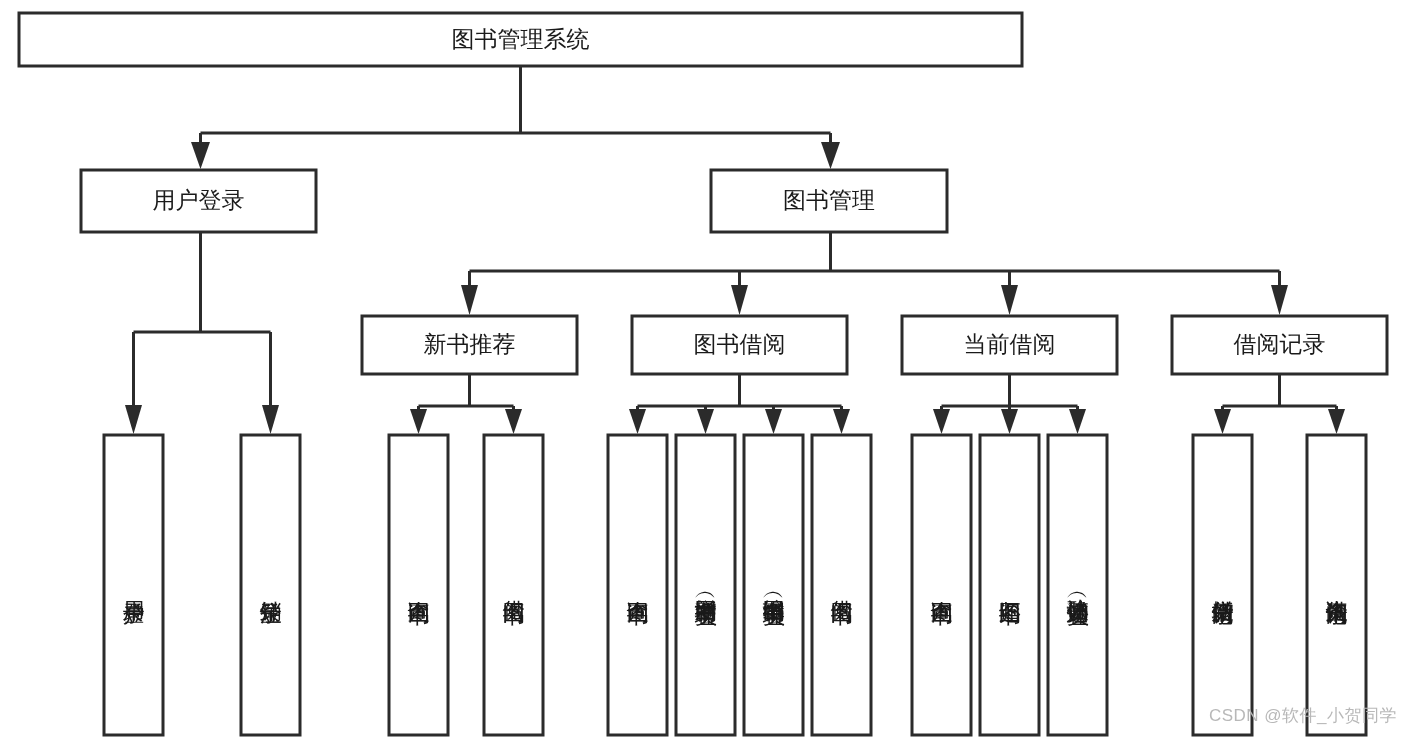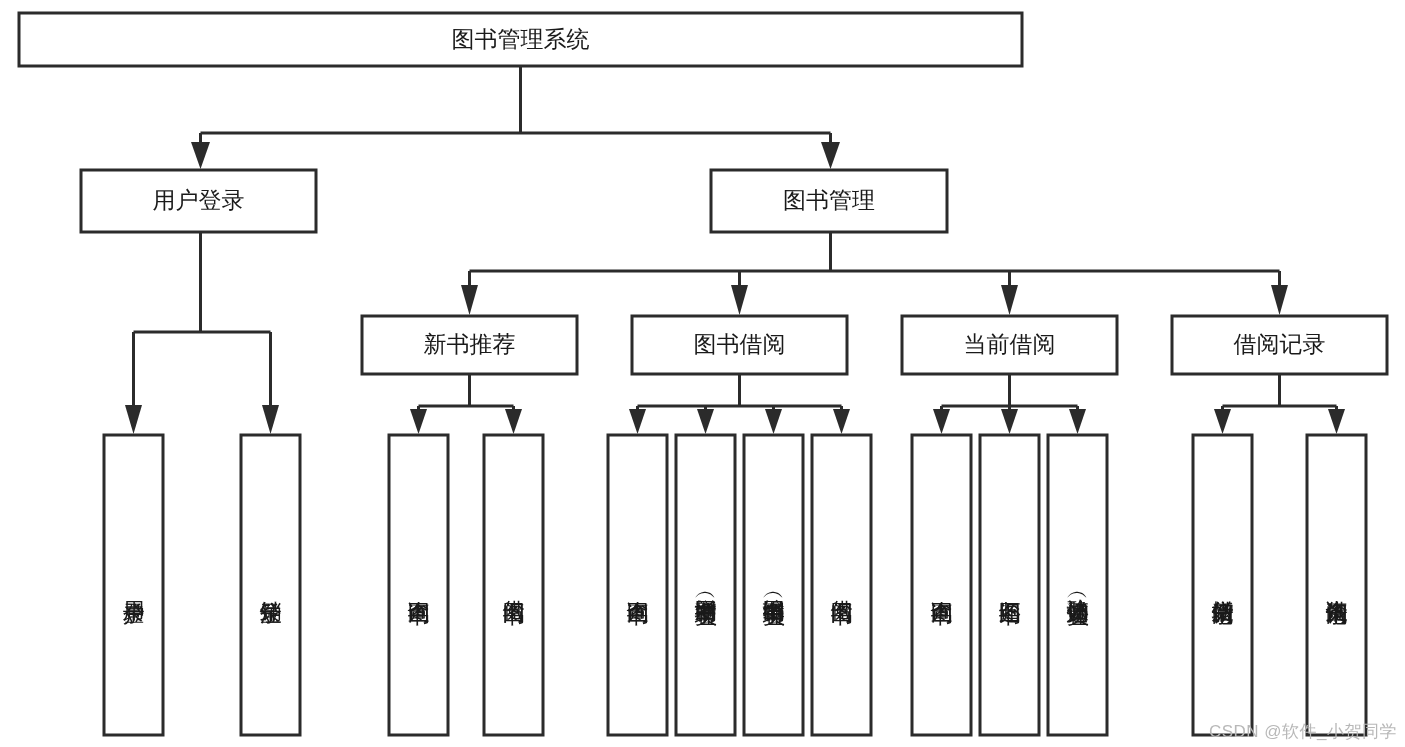--- a/index.html
+++ b/index.html
@@ -61,21 +61,21 @@
     display: flex;
     align-items: center;
     justify-content: center;
     white-space: nowrap;
     pointer-events: none;
     user-select: none;
   }
   .watermark {
     position: absolute;
     right: 8px;
-    bottom: 4px;
+    bottom: 20px;
     font-family: "Liberation Sans", "DejaVu Sans", sans-serif;
     font-size: 17px;
     color: #b8b8b8;
     letter-spacing: 0.5px;
     white-space: nowrap;
   }
 </style>
 </head>
 <body>
 

